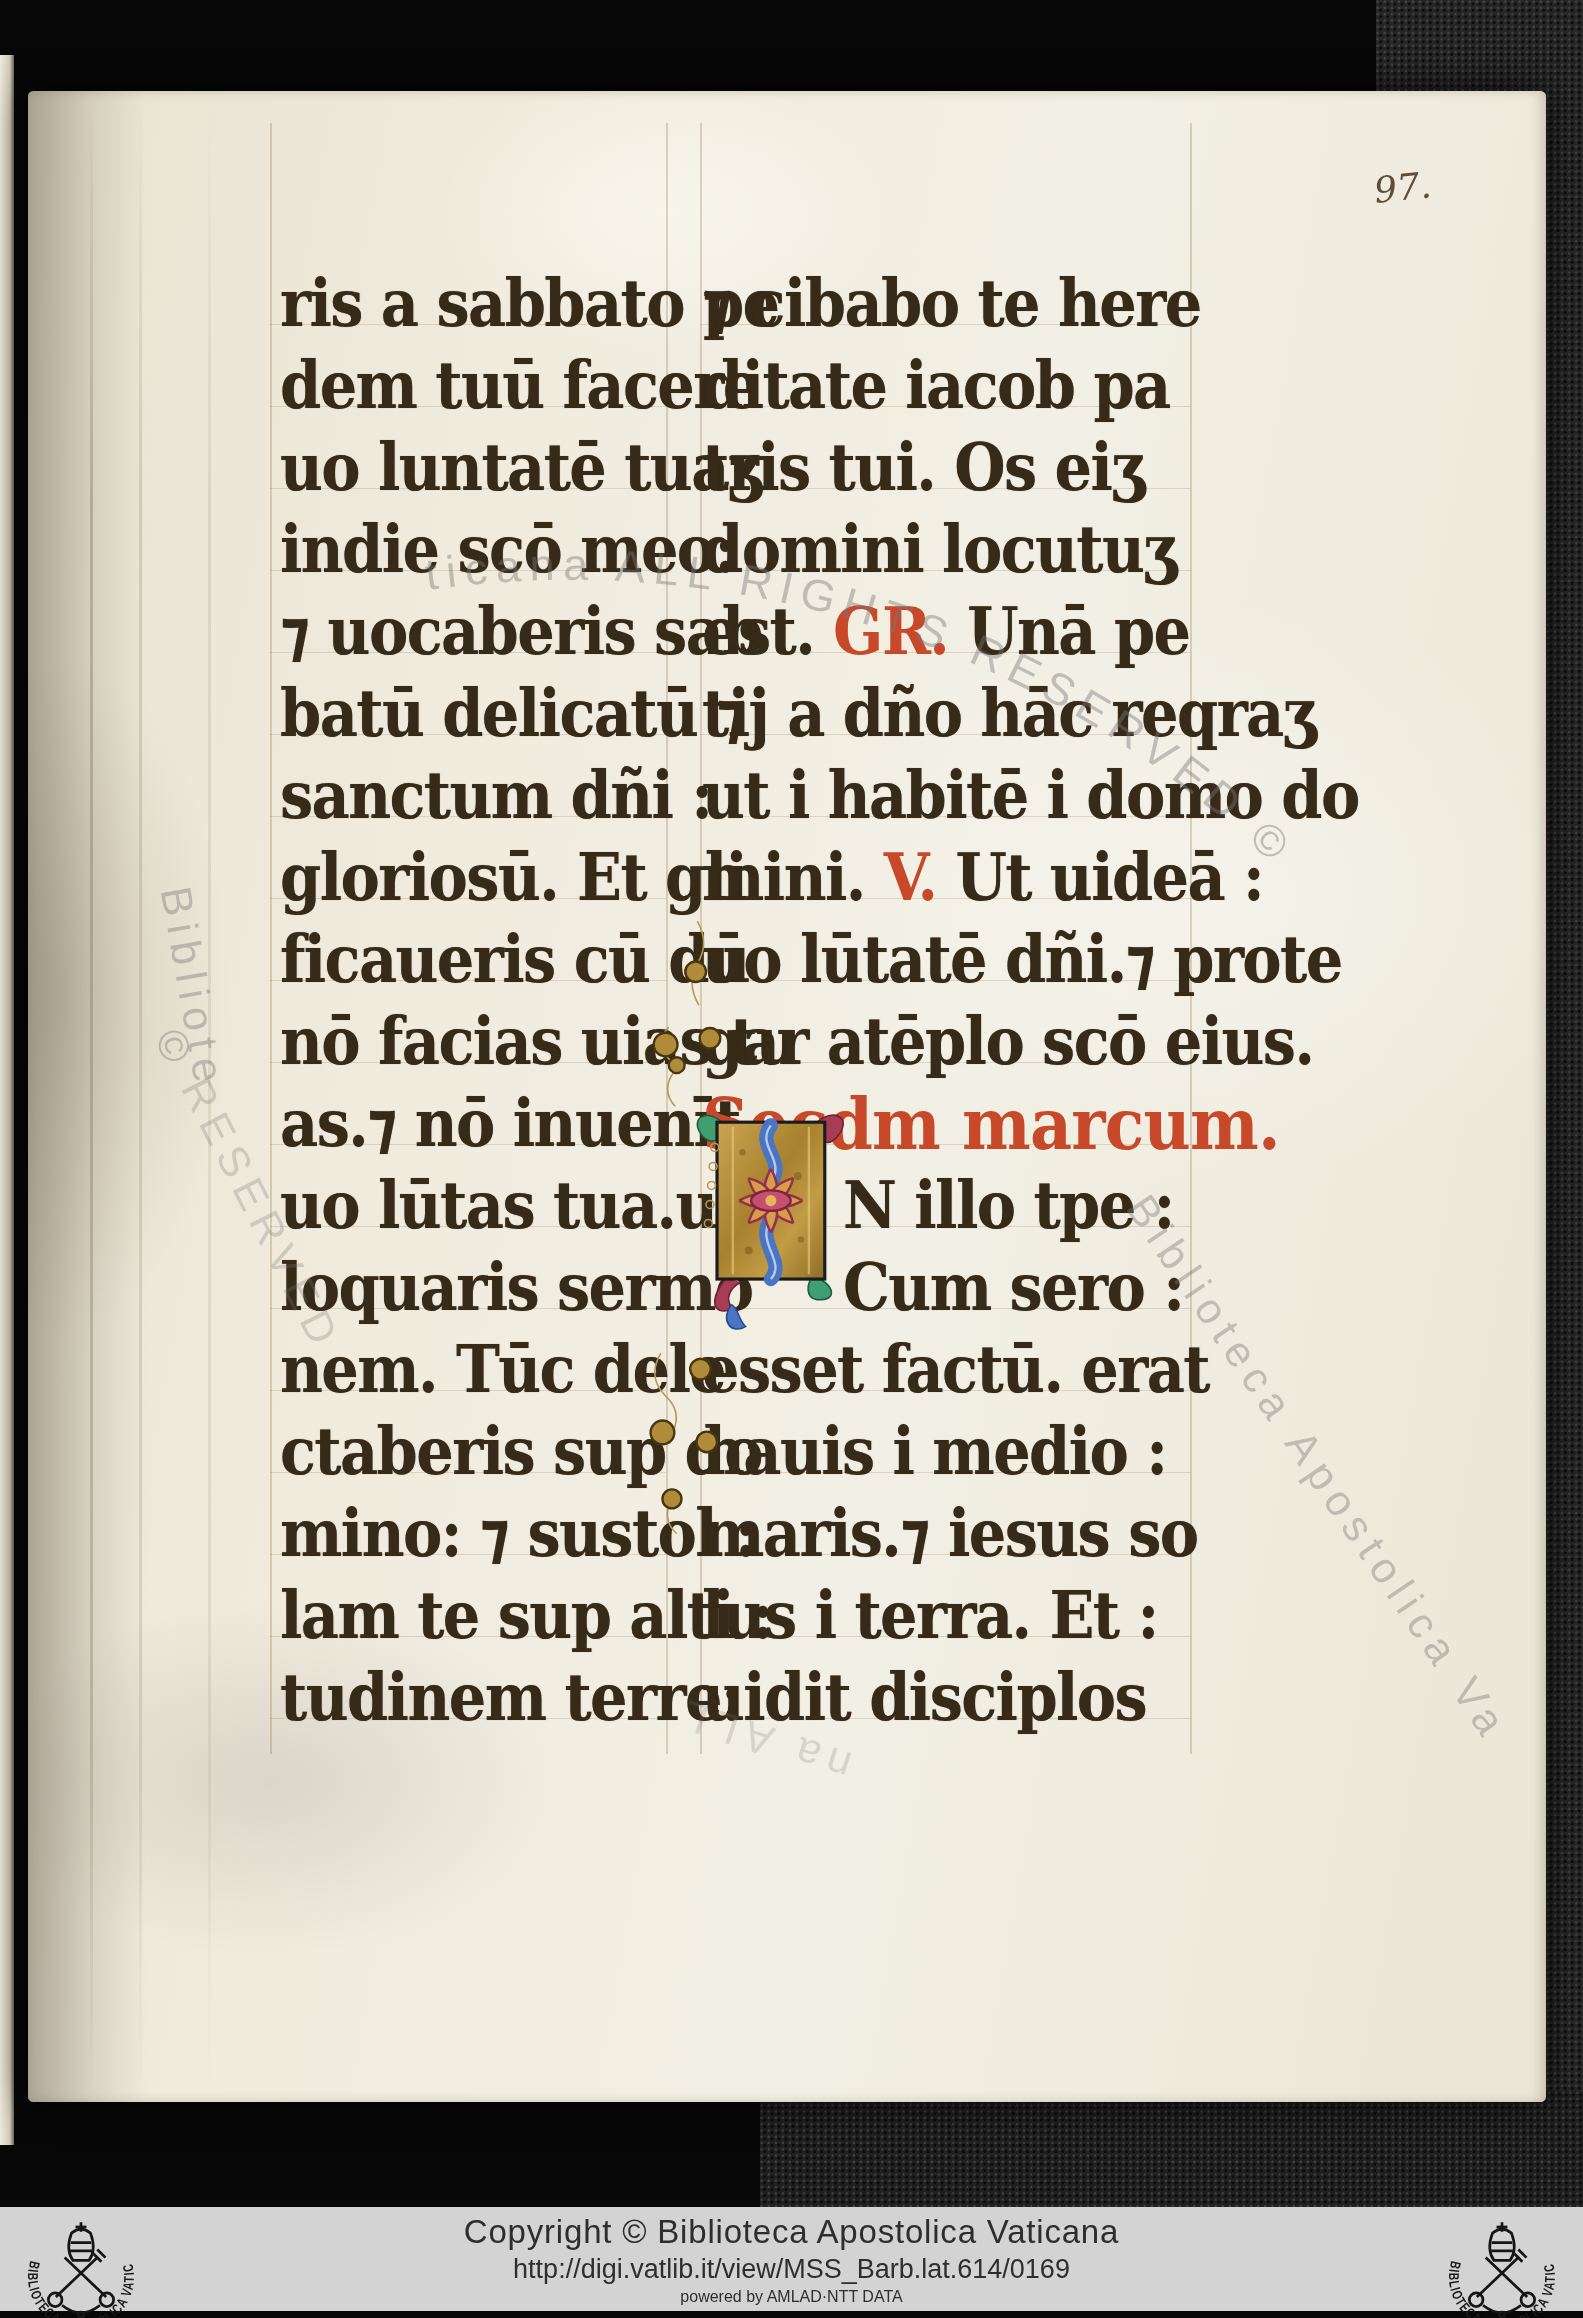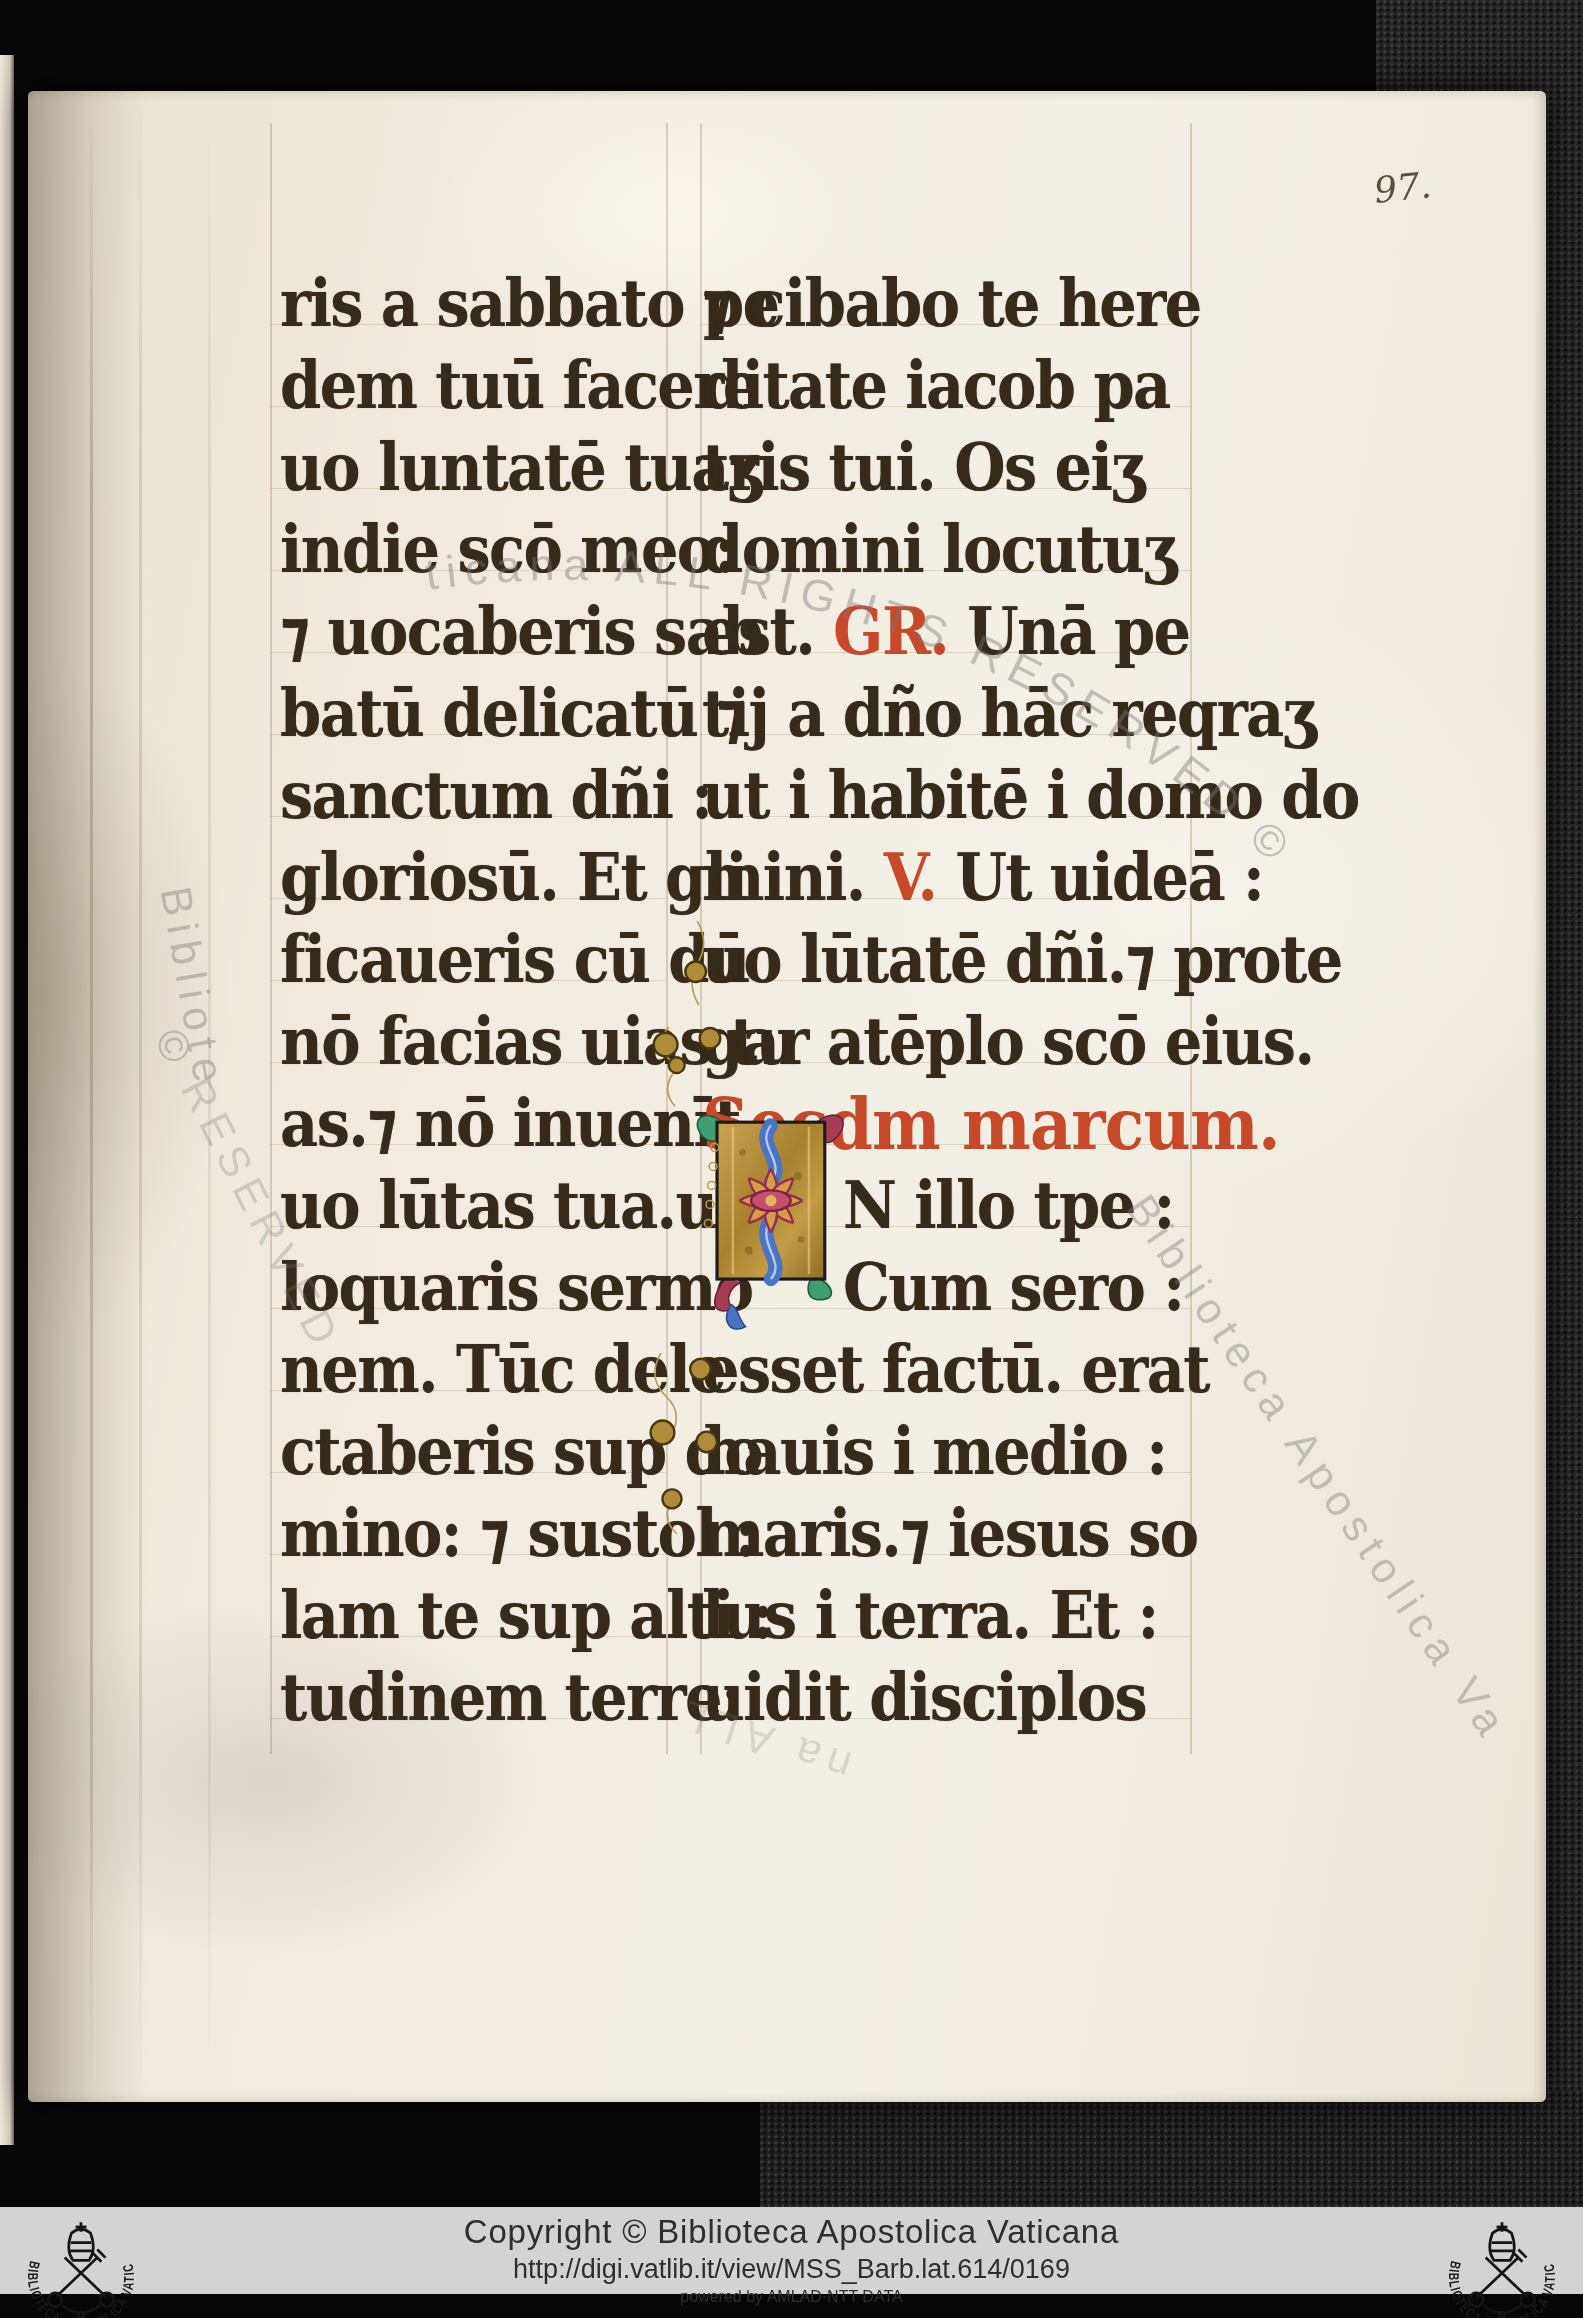--- a/index.html
+++ b/index.html
@@ -43,21 +43,21 @@
     transform:scaleY(1.1);transform-origin:left top;
     text-shadow:0 0 0.8px rgba(54,42,24,.5);}
   .rub{color:var(--rubric);text-shadow:none;}
   .line.heading{font-size:65px;letter-spacing:-0.8px;}
   .line.indent{padding-left:141px;}
   
   .wm{position:absolute;color:var(--watermark);opacity:.4;font-size:43px;letter-spacing:8px;
     font-family:"Liberation Sans",sans-serif;transform-origin:left top;white-space:nowrap;pointer-events:none;}
   #wm-arc-svg{position:absolute;left:0;top:0;pointer-events:none;}
   
-  #footer{position:absolute;left:0;top:2207px;width:1583px;height:87px;background:var(--footer_bg);}
+  #footer{position:absolute;left:0;top:2207px;width:1583px;height:104px;background:var(--footer_bg);}
   .ftext{position:absolute;left:0;width:1583px;text-align:center;color:var(--footer_text);}
   #f-copy{top:6.3px;font-size:33px;letter-spacing:0.8px;}
   #f-url{top:47px;font-size:27px;}
   #f-pow{top:81px;font-size:16px;}
   .logo{position:absolute;top:2210px;width:136px;height:136px;}
   #logo-left{left:12.7px;} #logo-right{left:1434px;}
   svg{overflow:visible;}
 </style>
 </head>
 <body>

